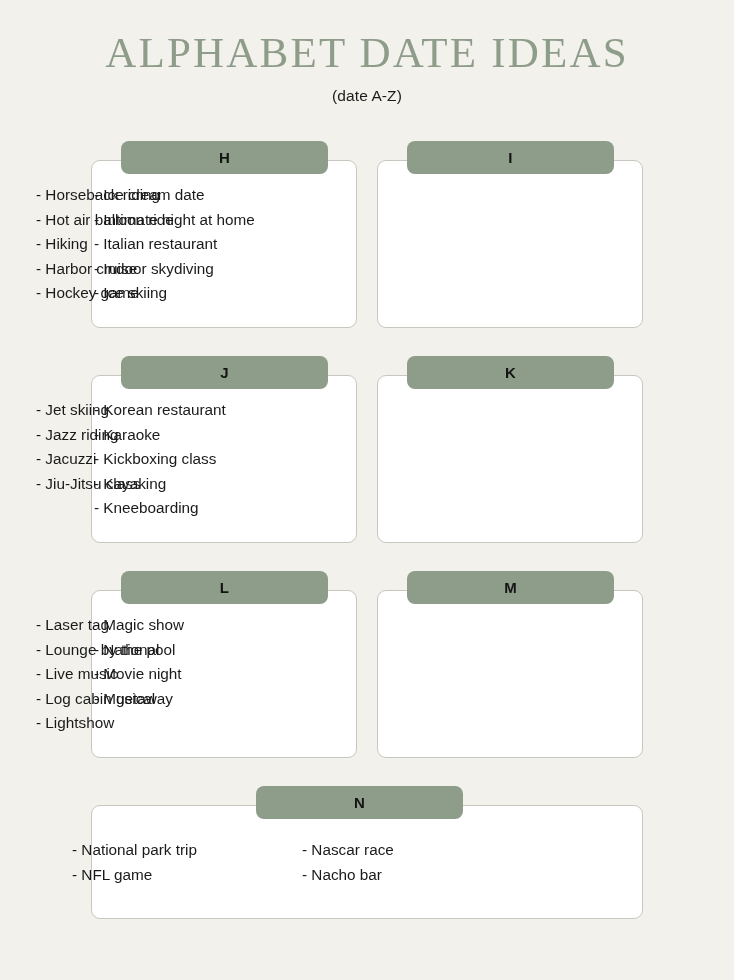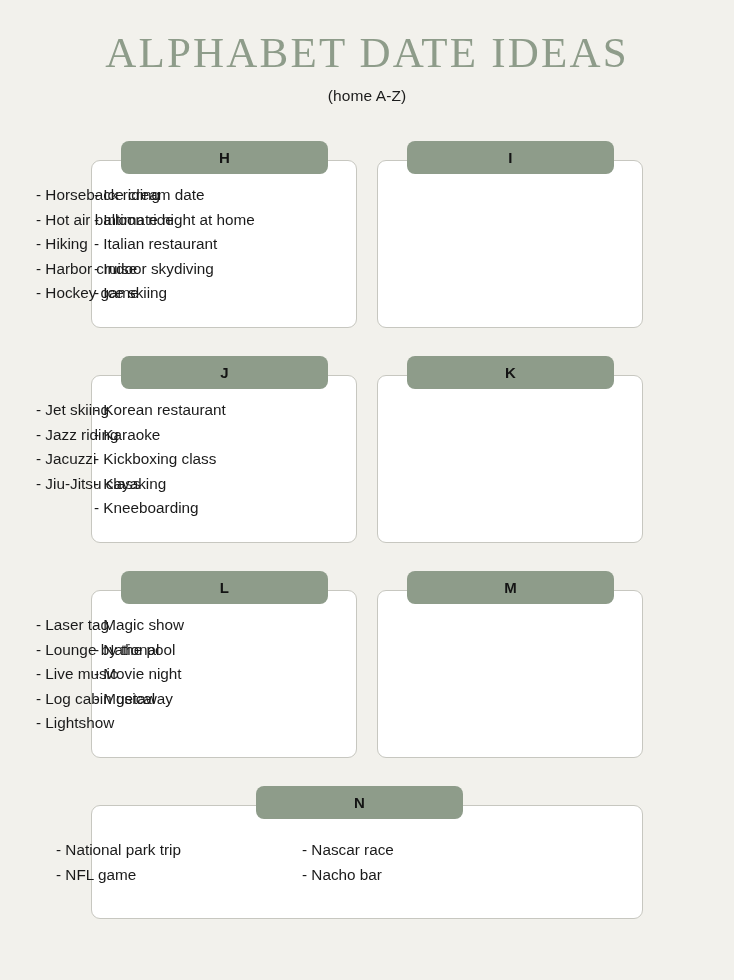--- a/index.html
+++ b/index.html
@@ -157,35 +157,35 @@
     top: 52px;
     left: 0;
     width: 552px;
     display: flex;
   }
   .card-body.full .col {
     box-sizing: border-box;
   }
   .card-body.full .col.a {
     width: 258px;
-    padding-left: 56px;
+    padding-left: 72px;
   }
   .card-body.full .col.b {
     width: 294px;
     padding-left: 44px;
   }
 </style>
 </head>
 <body>
 
 <div class="page">
 
   <div class="header">
     <h1 class="page-title">ALPHABET DATE IDEAS</h1>
-    <div class="page-subtitle">(home A-Z)</div>
+    <div class="page-subtitle">(date A-Z)</div>
   </div>
 
   <div class="cards">
 
     <div class="card-row">
       <div class="card col-left"></div>
       <div class="card-tab col-left">H</div>
       <div class="card-body col-left">
         <ul class="item-list">
           <li>- Horseback riding</li>

